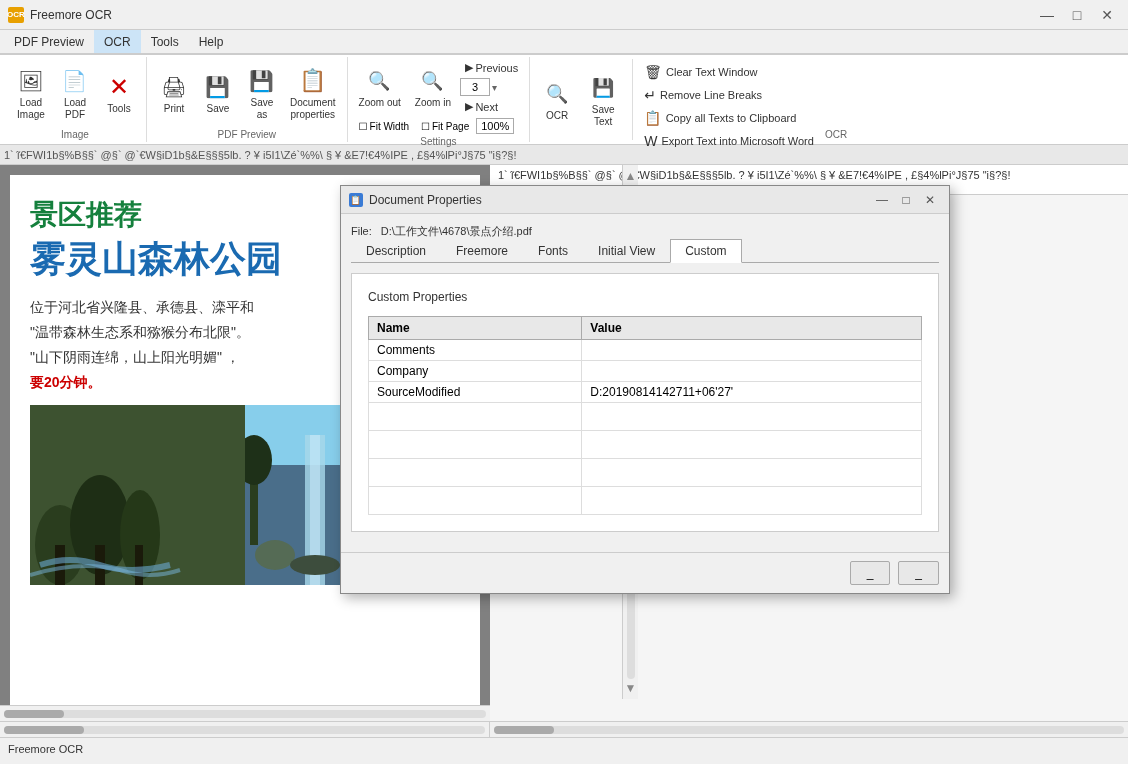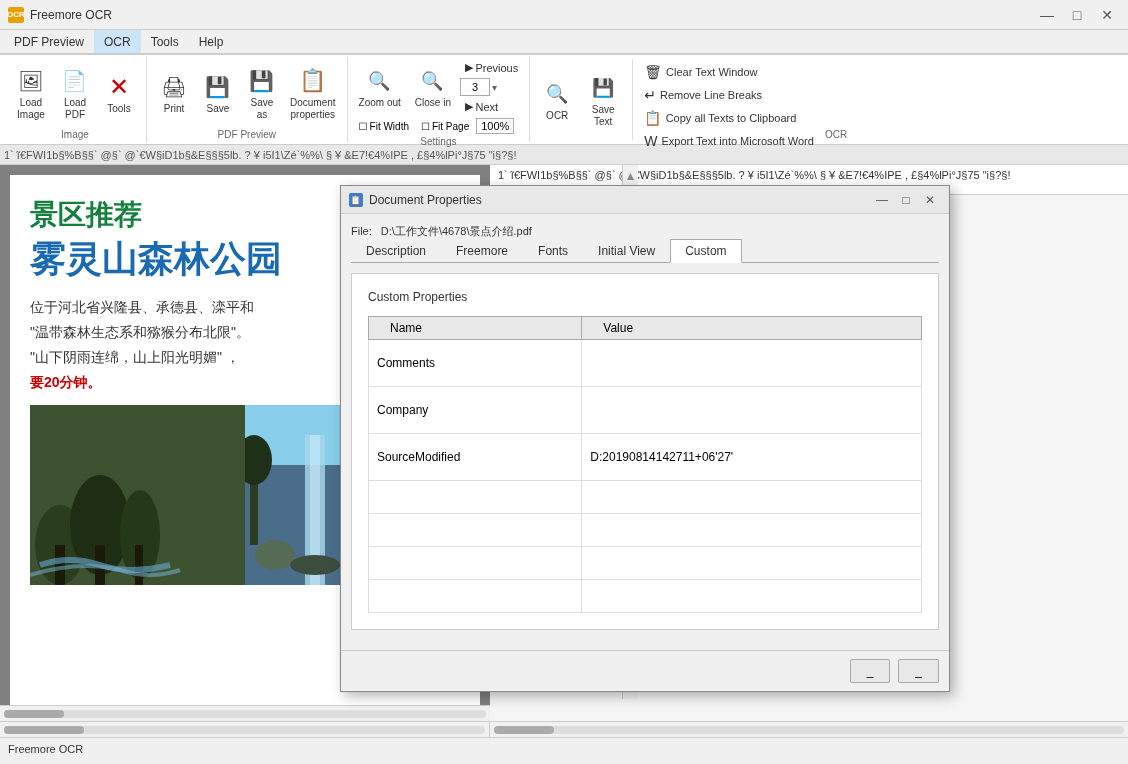--- a/index.html
+++ b/index.html
@@ -380,27 +380,27 @@
     .props-table {
       width: 100%;
       border: 1px solid #aaa;
       border-collapse: collapse;
       font-size: 12px;
       margin-top: 8px;
     }
     .props-table th {
       background: #e8e8e8;
       border: 1px solid #aaa;
-      padding: 4px 21px;
+      padding: 4px 8px;
       text-align: left;
-      font-weight: 400;
+      font-weight: 700;
     }
     .props-table td {
       border: 1px solid #ddd;
-      padding: 16px 8px;
+      padding: 3px 8px;
       background: white;
     }
 
     .modal-footer {
       display: flex;
       justify-content: flex-end;
       gap: 8px;
       padding: 8px 10px;
       border-top: 1px solid #ccc;
       margin-top: 10px;
@@ -483,21 +483,21 @@
       <div style="display:flex; flex-direction:column; gap:3px; flex:1; justify-content:center;">
 
         <div style="display:flex; gap:4px; align-items:center;">
           <div class="ribbon-btn" style="min-width:32px;">
             <div class="ribbon-btn-icon" style="font-size:18px;">🔍</div>
             <div class="ribbon-btn-label">Zoom
 out</div>
           </div>
           <div class="ribbon-btn" style="min-width:32px;">
             <div class="ribbon-btn-icon" style="font-size:18px;">🔍</div>
-            <div class="ribbon-btn-label">Close
+            <div class="ribbon-btn-label">Zoom
 in</div>
           </div>
           <div style="display:flex; flex-direction:column; gap:2px;">
             <div class="nav-btn">▶ <span>Previous</span></div>
             <div style="display:flex; align-items:center; gap:2px;">
               <input class="page-input" type="text" value="3" style="">
               <span style="font-size:10px; color:#666;">▾</span>
             </div>
             <div class="nav-btn">▶ <span>Next</span></div>
           </div>

